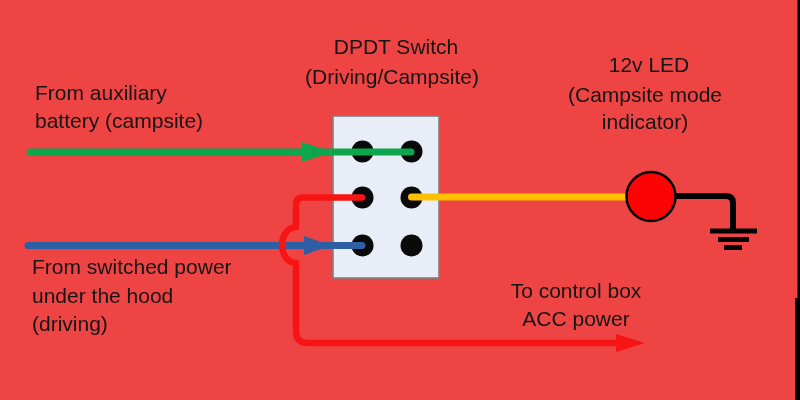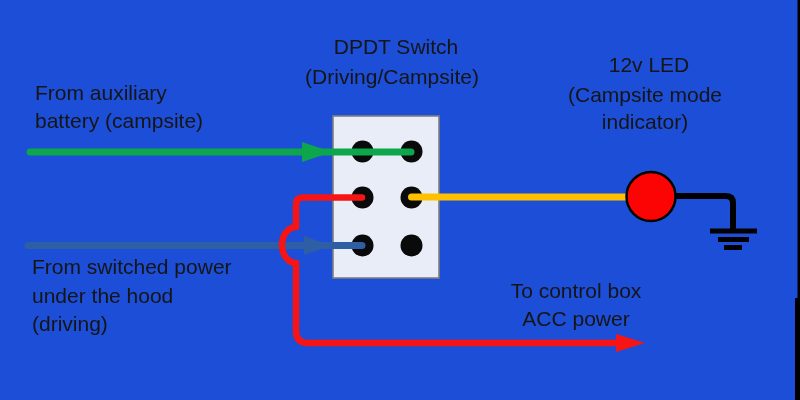--- a/index.html
+++ b/index.html
@@ -5,21 +5,21 @@
   html, body {
     margin: 0;
     padding: 0;
     background: #ffffff;
     font-family: "Liberation Sans", sans-serif;
   }
   .stage {
     position: relative;
     width: 800px;
     height: 400px;
-    background: #1d4ed8;
+    background: #ef4444;
     overflow: hidden;
   }
   svg { display: block; }
   text {
     font-family: "Liberation Sans", sans-serif;
     font-size: 21px;
   }
 </style>
 </head>
 <body>

